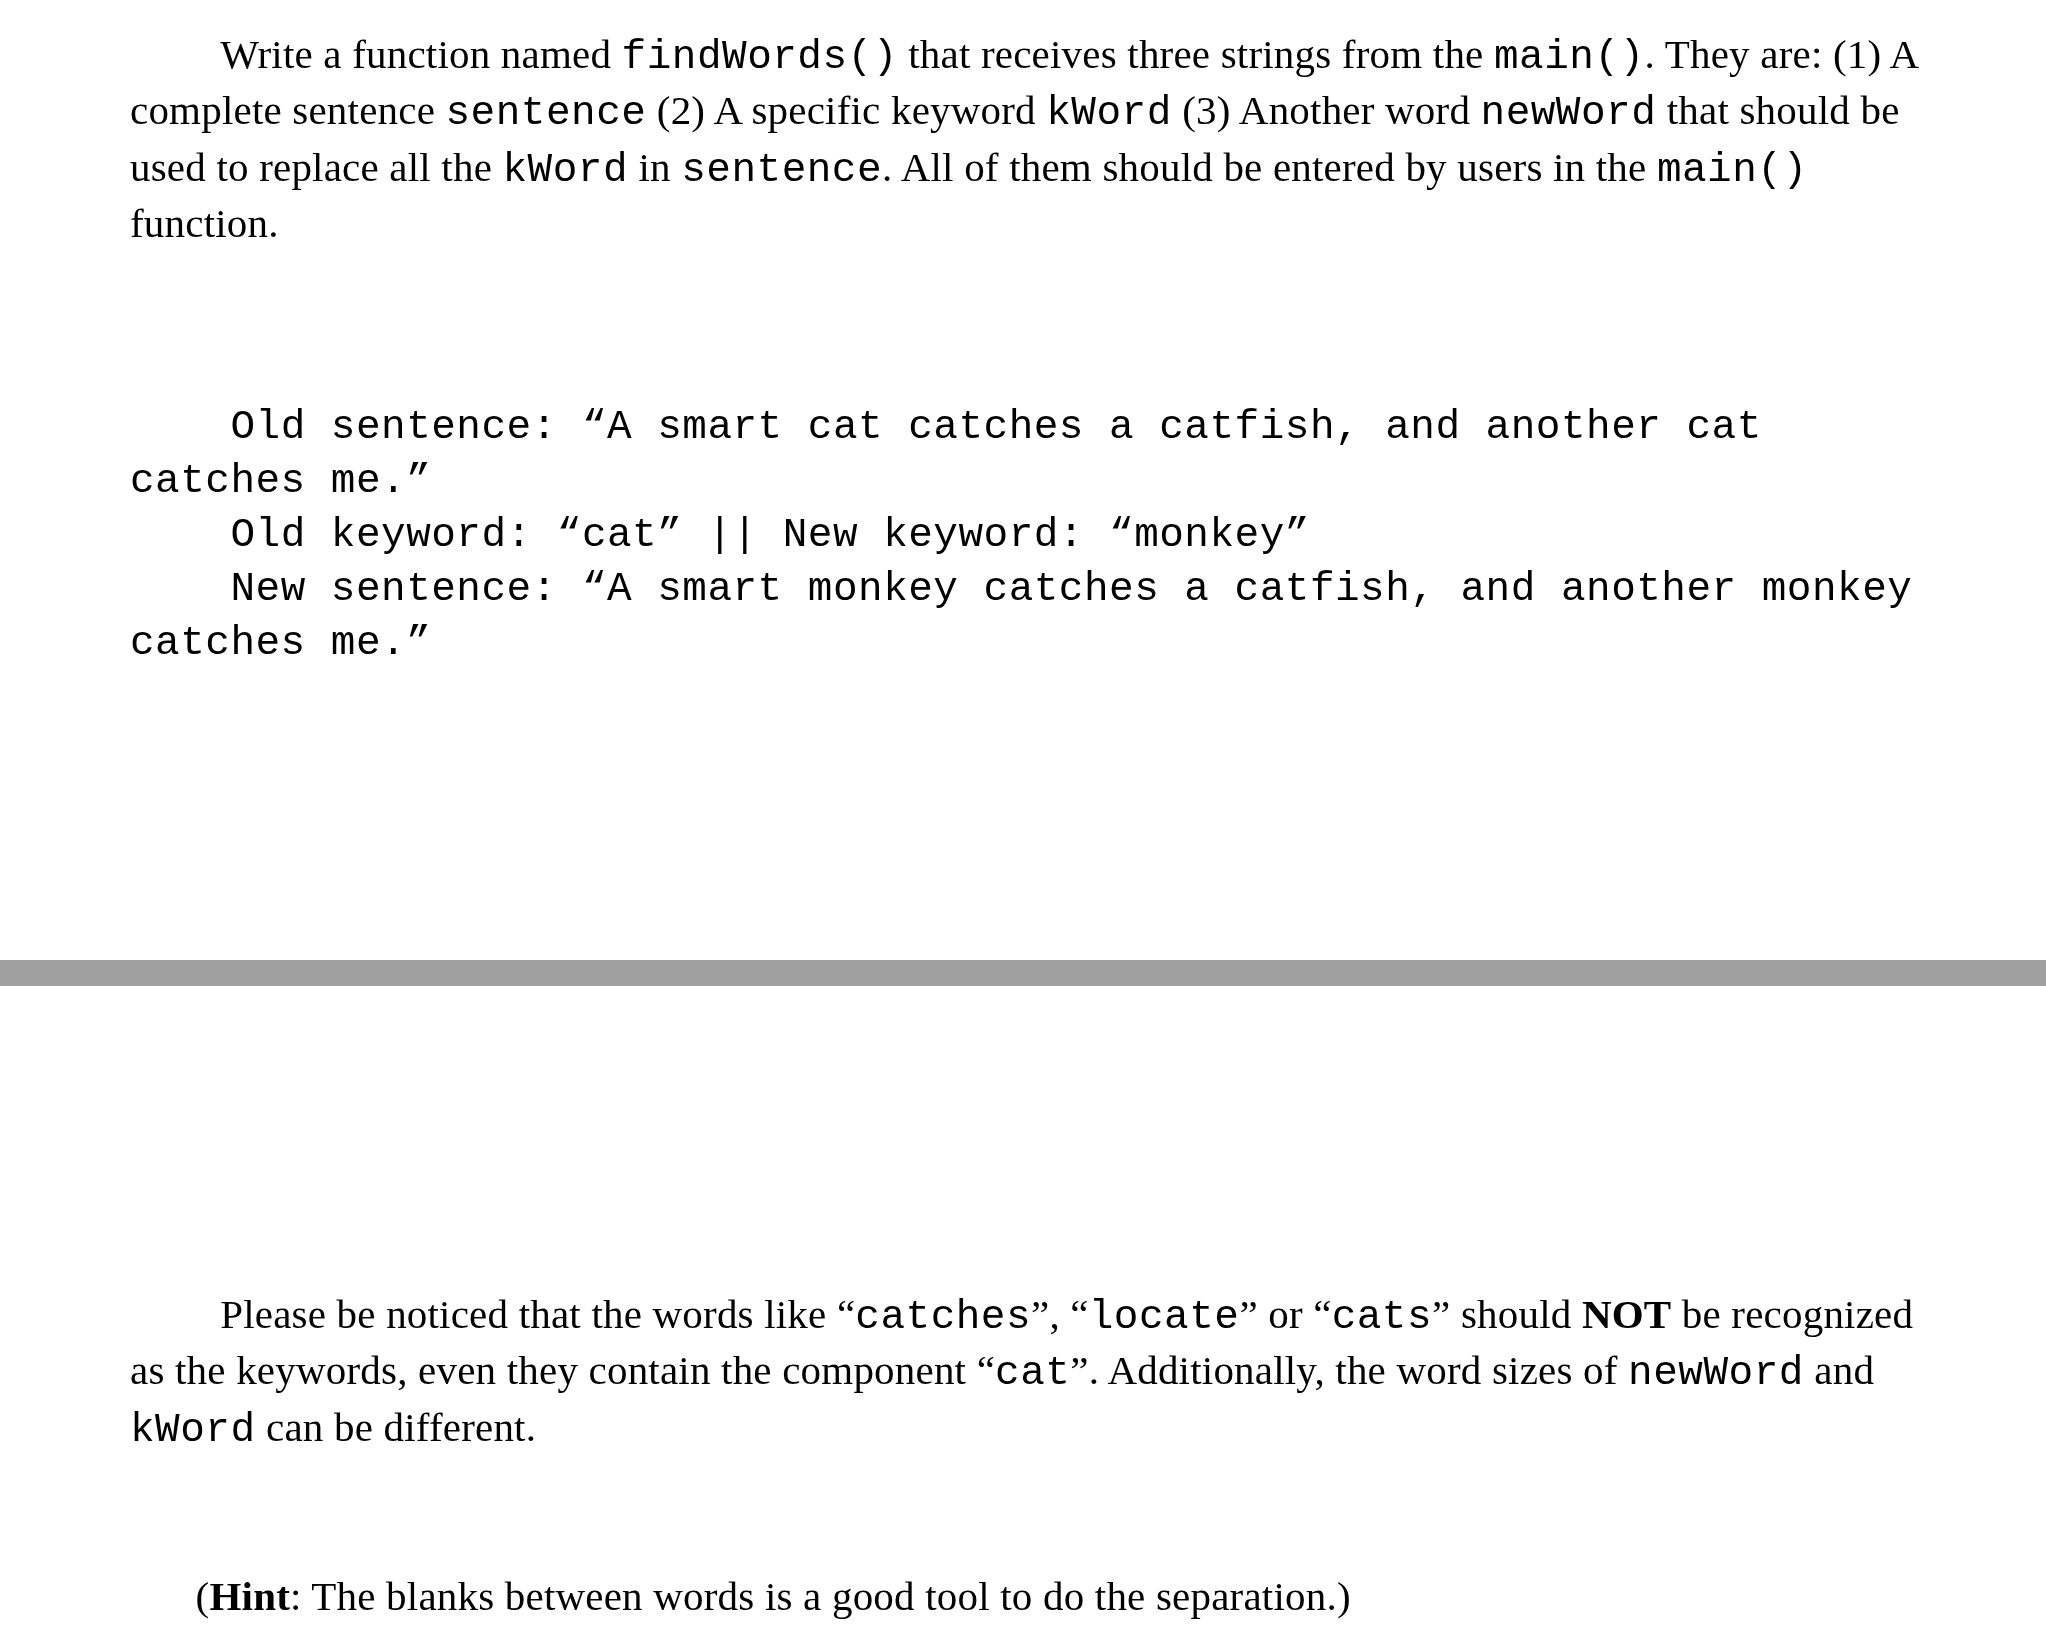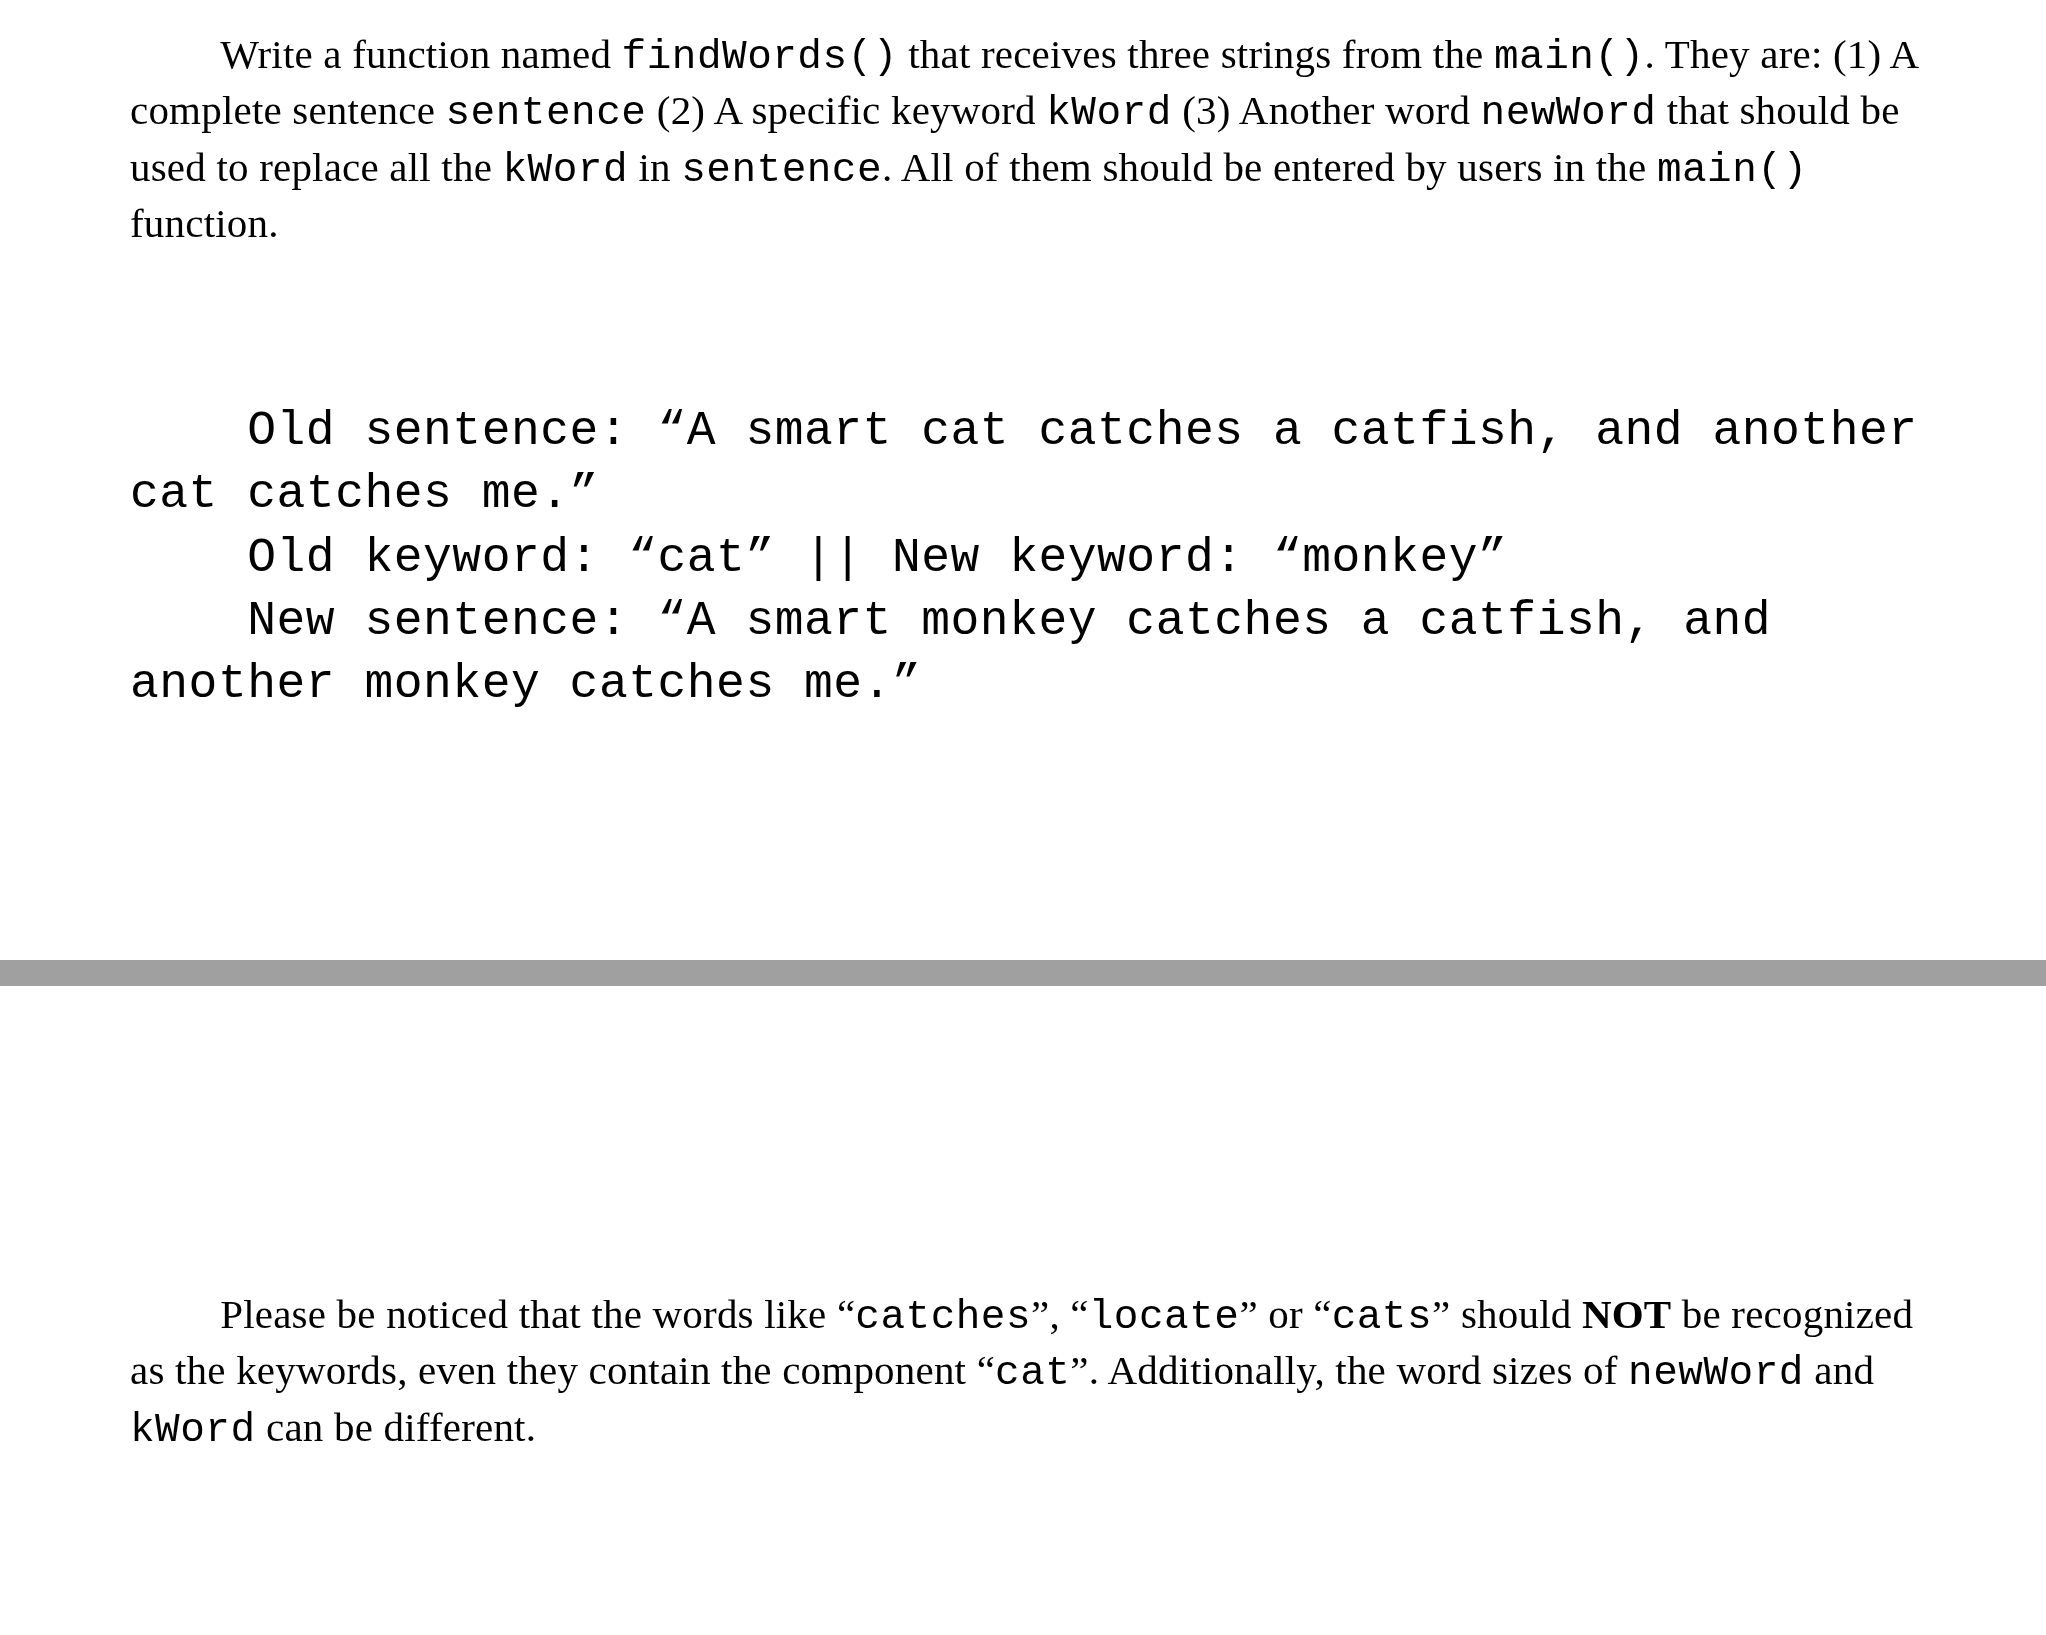--- a/index.html
+++ b/index.html
@@ -27,21 +27,21 @@
   .indent { text-indent: 2.2em; }
   .mono {
     font-family: "Courier New", Courier, monospace;
     letter-spacing: 0.5px;
   }
   .monoblock {
     position: absolute;
     left: 130px;
     width: 1790px;
     font-family: "Courier New", Courier, monospace;
-    font-size: 48px;
+    font-size: 41px;
     line-height: 1.32;
     white-space: pre-wrap;
     letter-spacing: 0.5px;
   }
   .divider {
     position: absolute;
     left: 0;
     width: 2046px;
     height: 26px;
     background: #a0a0a0;
@@ -61,14 +61,17 @@
   <div class="monoblock" style="top:400px;"><span>    Old sentence: “A smart cat catches a catfish, and another cat catches me.”</span>
 <span>    Old keyword: “cat” || New keyword: “monkey”</span>
 <span>    New sentence: “A smart monkey catches a catfish, and another monkey catches me.”</span></div>
 
   <div class="divider" style="top:960px;"></div>
 
   <div class="para indent" style="top:1288px;">
     <span>Please be noticed that the words like “</span><span class="mono">catches</span><span>”, “</span><span class="mono">locate</span><span>” or “</span><span class="mono">cats</span><span>” should </span><b>NOT</b><span> be recognized as the keywords, even they contain the component “</span><span class="mono">cat</span><span>”. Additionally, the word sizes of </span><span class="mono">newWord</span><span>  and </span><span class="mono">kWord</span><span>  can be different.</span>
   </div>
 
+  <div class="para" style="top:1570px; text-indent:1.6em;">
+    <span>(</span><b>Hint</b><span>: The blanks between words is a good tool to do the separation.)</span>
+  </div>
 
 </div>
 
 </body></html>

